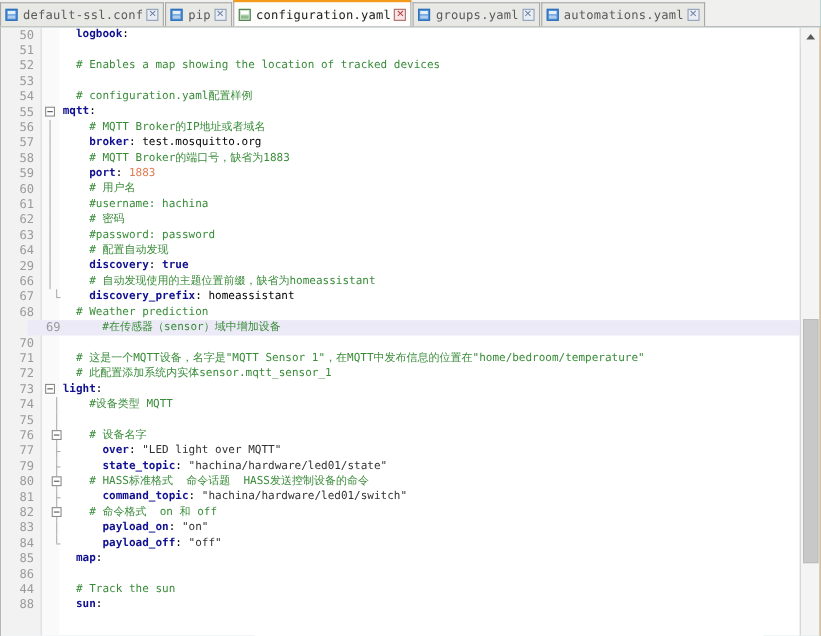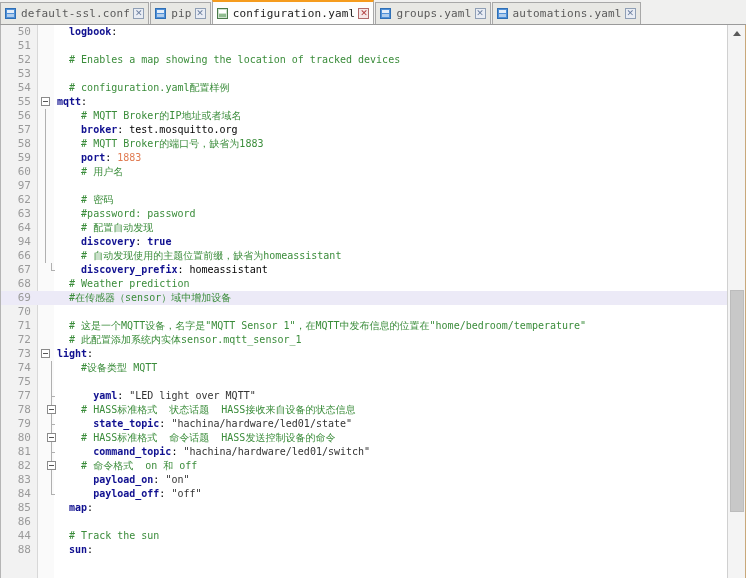--- a/index.html
+++ b/index.html
@@ -100,21 +100,21 @@
     background:#fafafa;
   }
   .lines{
     position:absolute;left:0;top:0;right:0;bottom:0;
   }
   .line{
     position:relative;height:14px;line-height:14px;
     white-space:pre;
     font-size:11.5px;
   }
-  .line.current{background:#eceaf7;}
+  .line.current{background:#eceaf7;margin-left:24px;}
   .ln{
     position:absolute;left:0;top:0;width:30px;
     text-align:right;
     color:#9a9a9a;
     font-size:11px;
     font-family:"DejaVu Sans Mono","Liberation Mono",monospace;
   }
   .code{
     position:absolute;left:56px;top:0;
     color:#000000;
@@ -220,37 +220,37 @@
           <div class="line"><span class="ln">51</span><span class="code"></span></div>
           <div class="line"><span class="ln">52</span><span class="code">  <span class="cm"># Enables a map showing the location of tracked devices</span></span></div>
           <div class="line"><span class="ln">53</span><span class="code"></span></div>
           <div class="line"><span class="ln">54</span><span class="code">  <span class="cm"># configuration.yaml配置样例</span></span></div>
           <div class="line"><span class="ln">55</span><span class="fold" style="left: 40px;"></span><span class="code"><span class="kw">mqtt</span><span class="pl">:</span></span></div>
           <div class="line"><span class="ln">56</span><span class="guide" style="left: 44px;"></span><span class="code">    <span class="cm"># MQTT Broker的IP地址或者域名</span></span></div>
           <div class="line"><span class="ln">57</span><span class="guide" style="left: 44px;"></span><span class="code">    <span class="kw">broker</span><span class="pl">:</span><span class="pl"> test.mosquitto.org</span></span></div>
           <div class="line"><span class="ln">58</span><span class="guide" style="left: 44px;"></span><span class="code">    <span class="cm"># MQTT Broker的端口号，缺省为1883</span></span></div>
           <div class="line"><span class="ln">59</span><span class="guide" style="left: 44px;"></span><span class="code">    <span class="kw">port</span><span class="pl">:</span><span class="num"> 1883</span></span></div>
           <div class="line"><span class="ln">60</span><span class="guide" style="left: 44px;"></span><span class="code">    <span class="cm"># 用户名</span></span></div>
-          <div class="line"><span class="ln">97</span><span class="guide" style="left: 44px;"></span></div>
+          <div class="line"><span class="ln">61</span><span class="guide" style="left: 44px;"></span><span class="code">    <span class="cm">#username: hachina</span></span></div>
           <div class="line"><span class="ln">62</span><span class="guide" style="left: 44px;"></span><span class="code">    <span class="cm"># 密码</span></span></div>
           <div class="line"><span class="ln">63</span><span class="guide" style="left: 44px;"></span><span class="code">    <span class="cm">#password: password</span></span></div>
           <div class="line"><span class="ln">64</span><span class="guide" style="left: 44px;"></span><span class="code">    <span class="cm"># 配置自动发现</span></span></div>
-          <div class="line"><span class="ln">94</span><span class="guide" style="left: 44px;"></span><span class="code">    <span class="kw">discovery</span><span class="pl">:</span><span class="kw"> true</span></span></div>
+          <div class="line"><span class="ln">29</span><span class="guide" style="left: 44px;"></span><span class="code">    <span class="kw">discovery</span><span class="pl">:</span><span class="kw"> true</span></span></div>
           <div class="line"><span class="ln">66</span><span class="guide" style="left: 44px;"></span><span class="code">    <span class="cm"># 自动发现使用的主题位置前缀，缺省为homeassistant</span></span></div>
           <div class="line"><span class="ln">67</span><span class="guide half" style="left: 50px;"></span><span class="tick" style="left: 50px;"></span><span class="code">    <span class="kw">discovery_prefix</span><span class="pl">:</span><span class="pl"> homeassistant</span></span></div>
           <div class="line"><span class="ln">68</span><span class="code">  <span class="cm"># Weather prediction</span></span></div>
           <div class="line current"><span class="ln">69</span><span class="code">  <span class="cm">#在传感器（sensor）域中增加设备</span></span></div>
           <div class="line"><span class="ln">70</span><span class="code"></span></div>
           <div class="line"><span class="ln">71</span><span class="code">  <span class="cm"># 这是一个MQTT设备，名字是"MQTT Sensor 1"，在MQTT中发布信息的位置在"home/bedroom/temperature"</span></span></div>
           <div class="line"><span class="ln">72</span><span class="code">  <span class="cm"># 此配置添加系统内实体sensor.mqtt_sensor_1</span></span></div>
           <div class="line"><span class="ln">73</span><span class="fold" style="left: 40px;"></span><span class="code"><span class="kw">light</span><span class="pl">:</span></span></div>
           <div class="line"><span class="ln">74</span><span class="guide" style="left: 50px;"></span><span class="code">    <span class="cm">#设备类型 MQTT</span></span></div>
           <div class="line"><span class="ln">75</span><span class="guide" style="left: 50px;"></span></div>
-          <div class="line"><span class="ln">77</span><span class="guide" style="left: 50px;"></span><span class="tick" style="left: 50px;"></span><span class="code">      <span class="kw">yaml</span><span class="pl">:</span><span class="str"> "LED light over MQTT"</span></span></div>
-          <div class="line"><span class="ln">78</span><span class="guide" style="left: 50px;"></span><span class="fold" style="left: 46px;"></span><span class="code">    <span class="cm"># HASS标准格式  状态话题  HASS接收来自设备的状态信息</span></span></div>
+          <div class="line"><span class="ln">76</span><span class="guide" style="left: 50px;"></span><span class="fold" style="left: 46px;"></span><span class="code">    <span class="cm"># 设备名字</span></span></div>
+          <div class="line"><span class="ln">77</span><span class="guide" style="left: 50px;"></span><span class="tick" style="left: 50px;"></span><span class="code">      <span class="kw">over</span><span class="pl">:</span><span class="str"> "LED light over MQTT"</span></span></div>
           <div class="line"><span class="ln">79</span><span class="guide" style="left: 50px;"></span><span class="tick" style="left: 50px;"></span><span class="code">      <span class="kw">state_topic</span><span class="pl">:</span><span class="str"> "hachina/hardware/led01/state"</span></span></div>
           <div class="line"><span class="ln">80</span><span class="guide" style="left: 50px;"></span><span class="fold" style="left: 46px;"></span><span class="code">    <span class="cm"># HASS标准格式  命令话题  HASS发送控制设备的命令</span></span></div>
           <div class="line"><span class="ln">81</span><span class="guide" style="left: 50px;"></span><span class="tick" style="left: 50px;"></span><span class="code">      <span class="kw">command_topic</span><span class="pl">:</span><span class="str"> "hachina/hardware/led01/switch"</span></span></div>
           <div class="line"><span class="ln">82</span><span class="guide" style="left: 50px;"></span><span class="fold" style="left: 46px;"></span><span class="code">    <span class="cm"># 命令格式  on 和 off</span></span></div>
           <div class="line"><span class="ln">83</span><span class="guide" style="left: 50px;"></span><span class="code">      <span class="kw">payload_on</span><span class="pl">:</span><span class="str"> "on"</span></span></div>
           <div class="line"><span class="ln">84</span><span class="guide half" style="left: 50px;"></span><span class="tick" style="left: 50px;"></span><span class="code">      <span class="kw">payload_off</span><span class="pl">:</span><span class="str"> "off"</span></span></div>
           <div class="line"><span class="ln">85</span><span class="code">  <span class="kw">map</span><span class="pl">:</span></span></div>
           <div class="line"><span class="ln">86</span><span class="code"></span></div>
           <div class="line"><span class="ln">44</span><span class="code">  <span class="cm"># Track the sun</span></span></div>
           <div class="line"><span class="ln">88</span><span class="code">  <span class="kw">sun</span><span class="pl">:</span></span></div>

